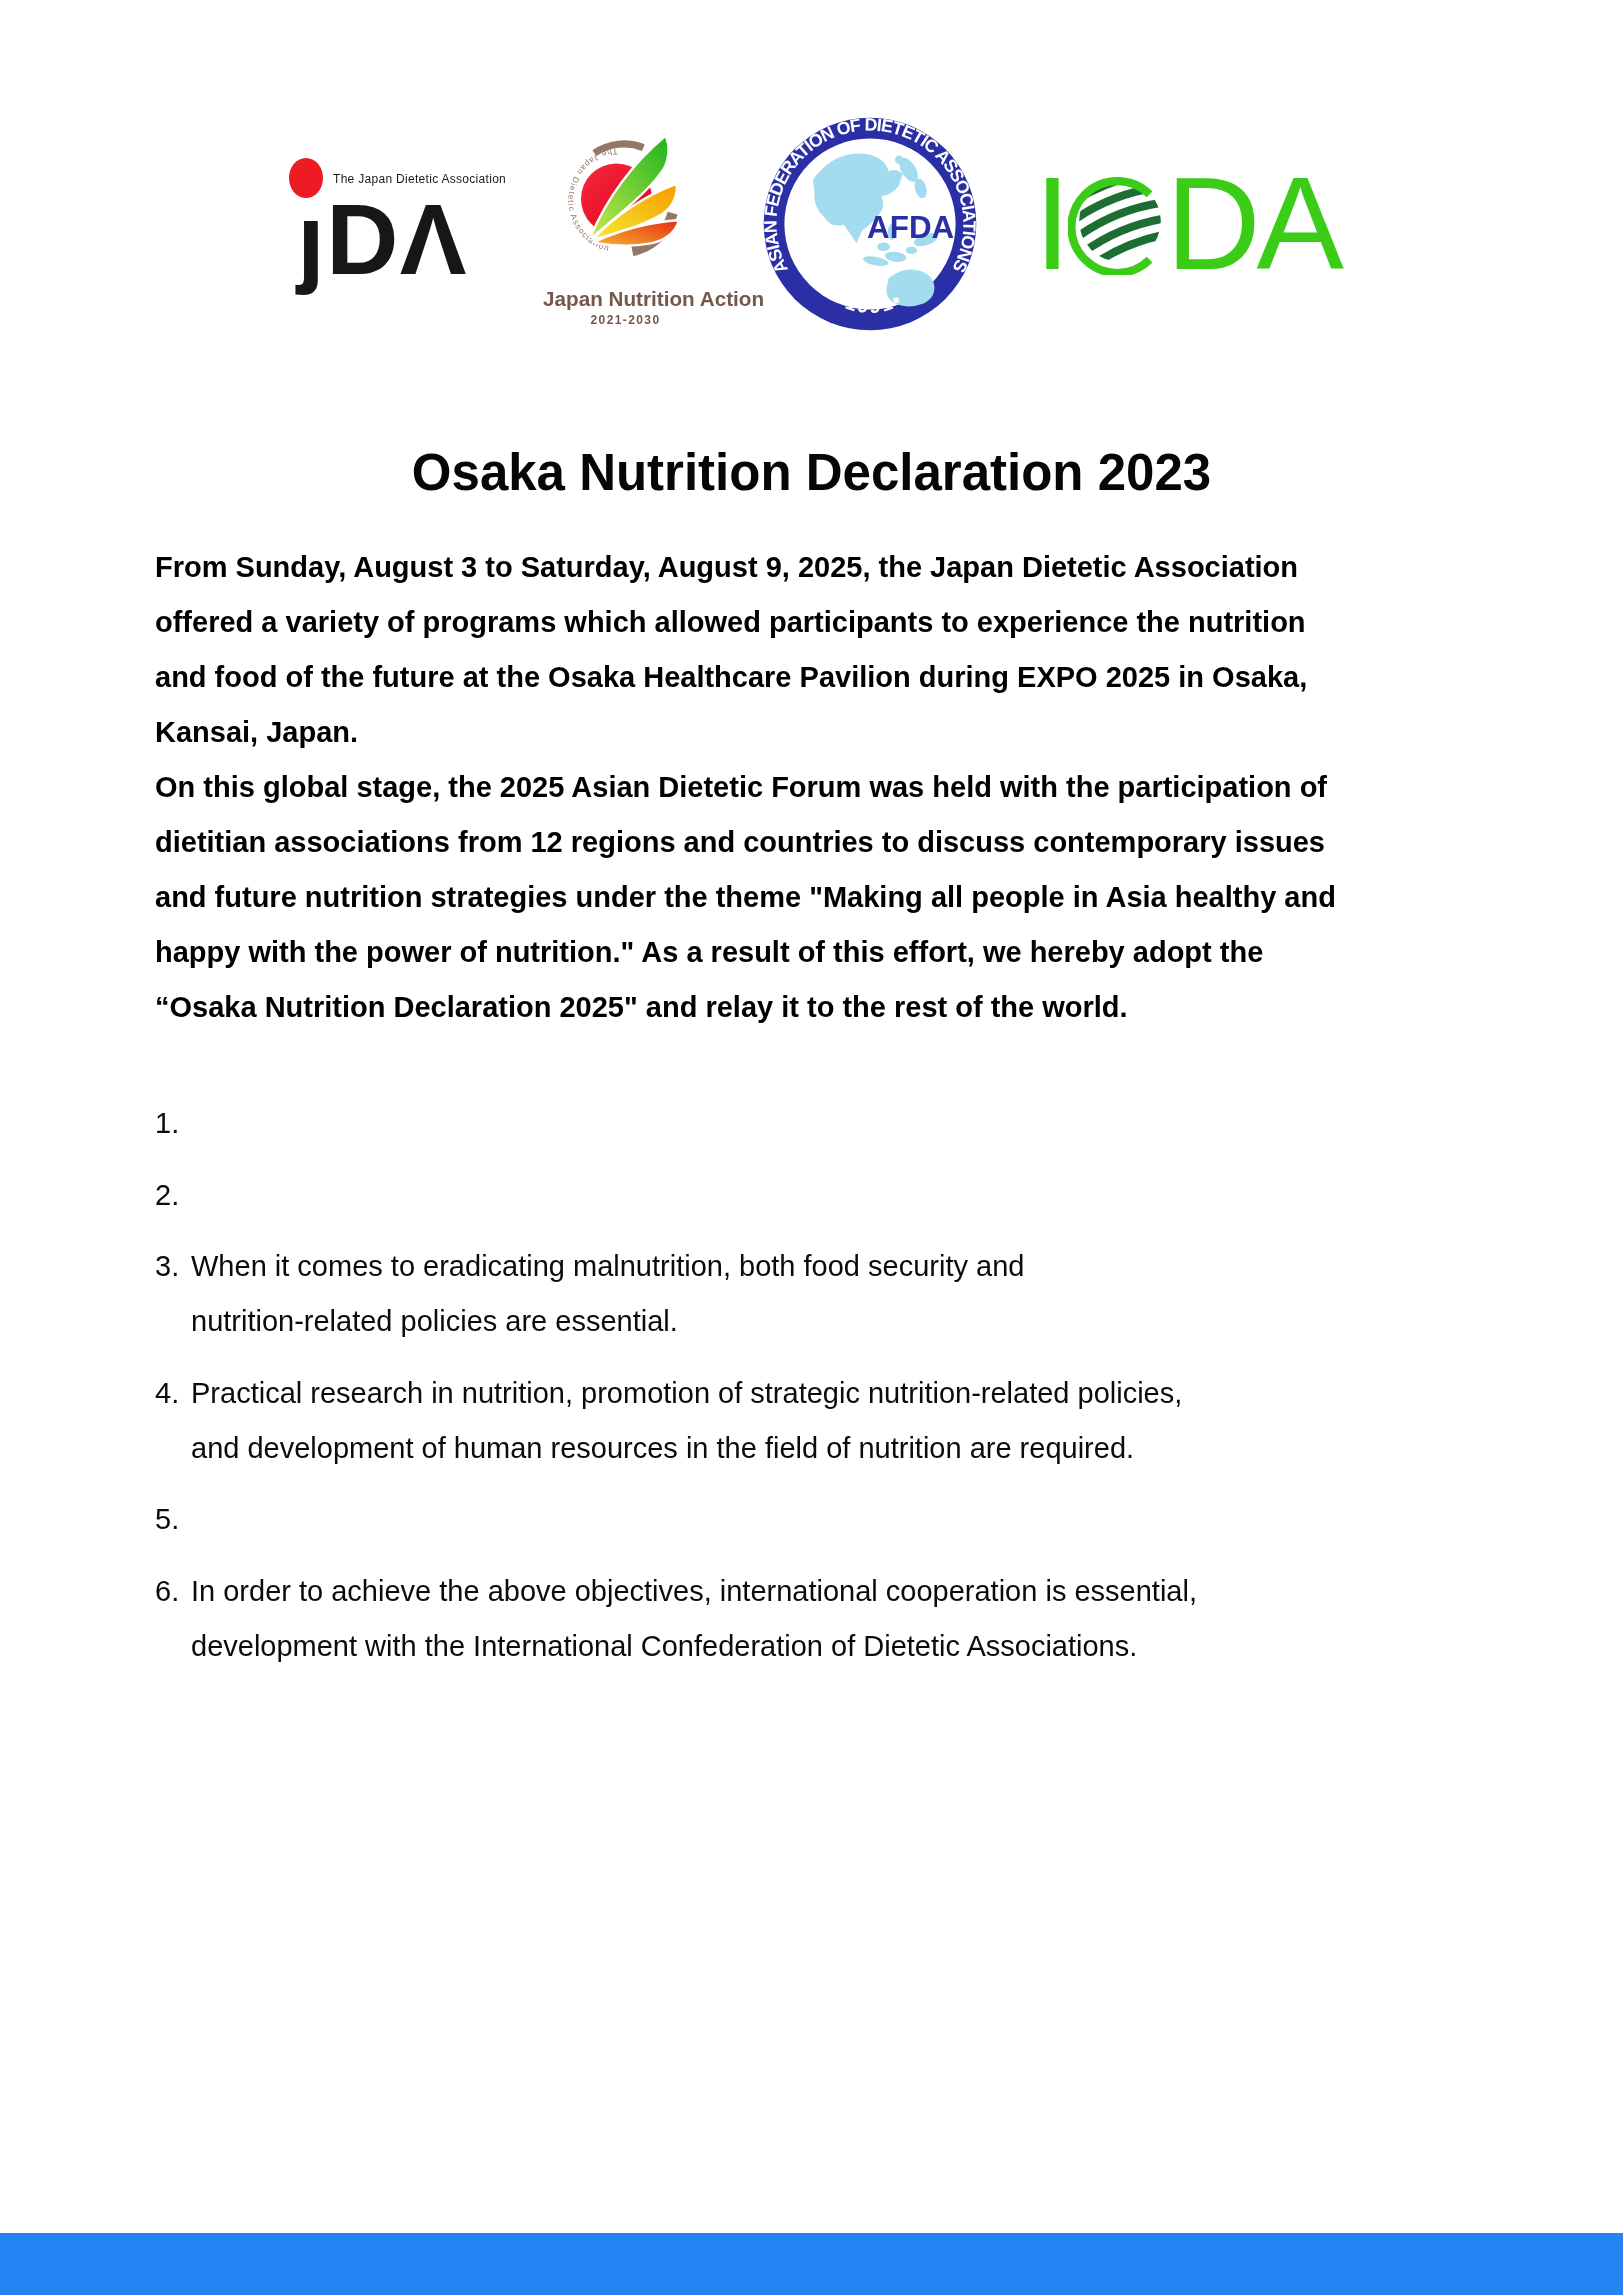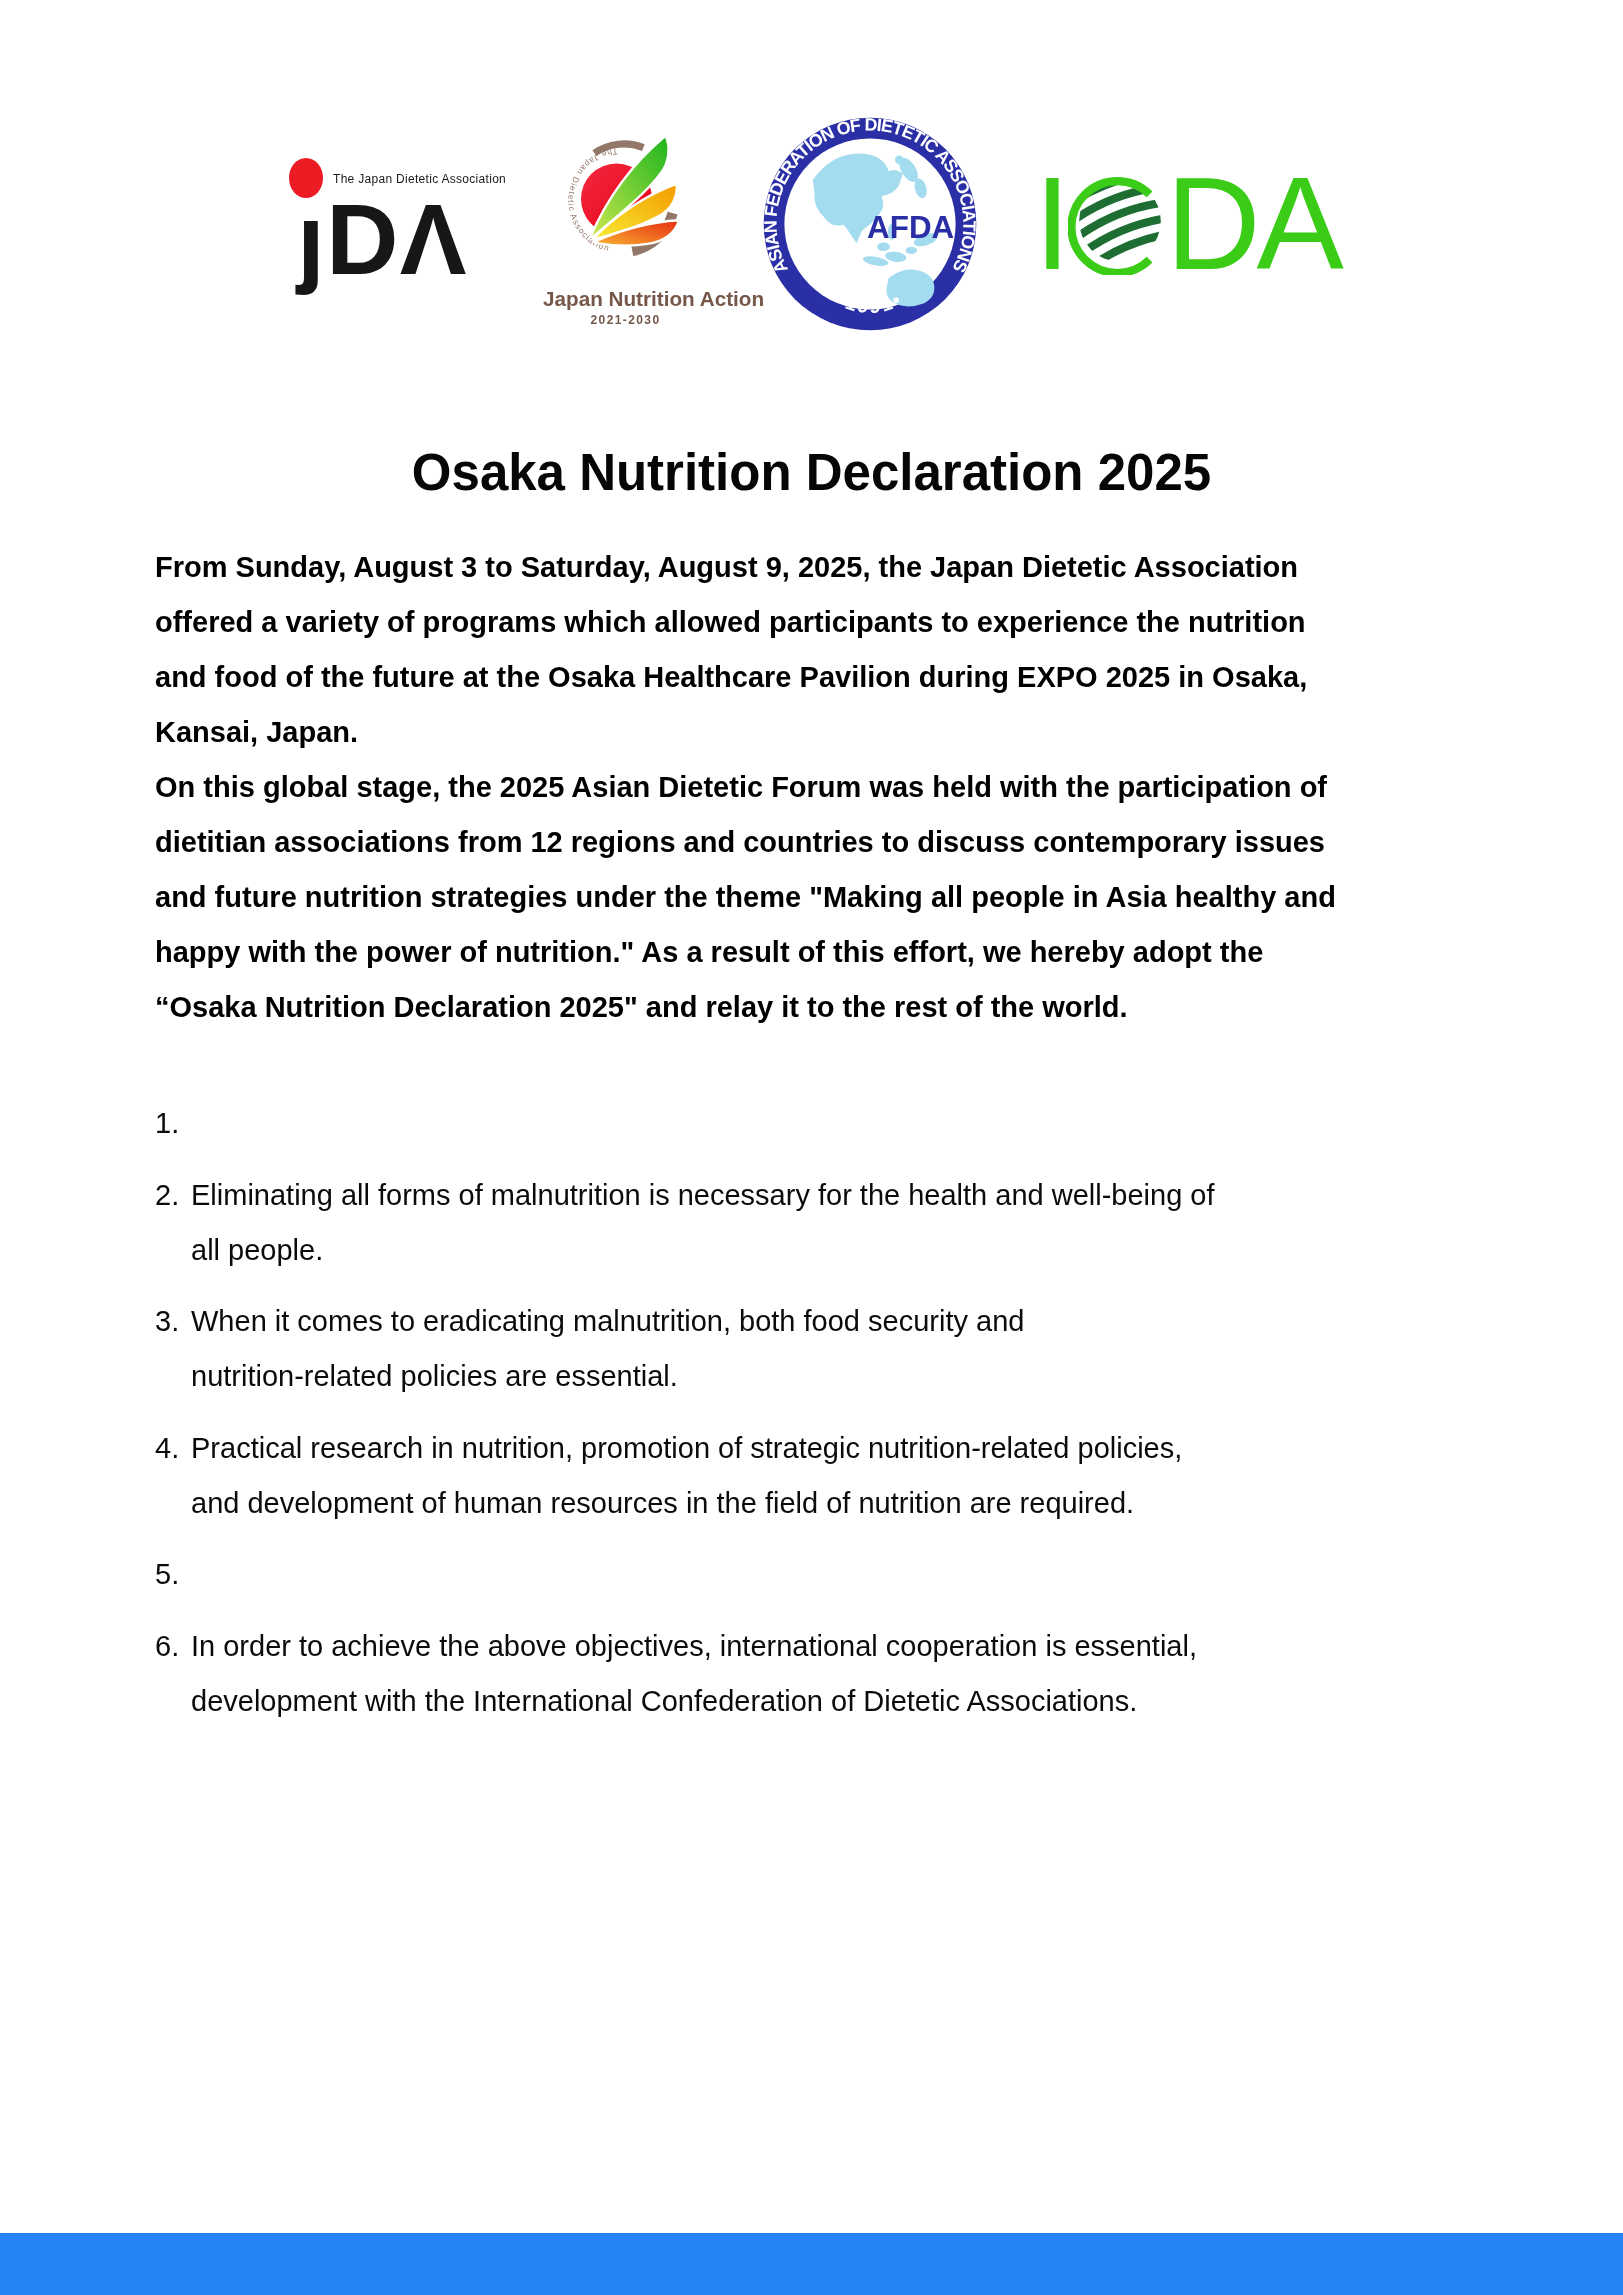--- a/index.html
+++ b/index.html
@@ -178,43 +178,41 @@
           <path d="M 6,62 Q 51,51 96,62"></path>
           <path d="M 6,78 Q 51,67 96,78"></path>
         </g>
         <path d="M 80,21 A 45,45 0 1 0 80,85" fill="none" stroke="#3acc17" stroke-width="8"></path>
       </svg>
       <span class="ltr">DA</span>
     </div>
   </div>
 </div>
 
-<h1 class="title">Osaka Nutrition Declaration 2025</h1>
+<h1 class="title">Osaka Nutrition Declaration 2023</h1>
 
 <div class="content">
   <div class="intro">
     <p>From Sunday, August 3 to Saturday, August 9, 2025, the Japan Dietetic Association
 offered a variety of programs which allowed participants to experience the nutrition
 and food of the future at the Osaka Healthcare Pavilion during EXPO 2025 in Osaka,
 Kansai, Japan.</p>
     <p>On this global stage, the 2025 Asian Dietetic Forum was held with the participation of
 dietitian associations from 12 regions and countries to discuss contemporary issues
 and future nutrition strategies under the theme "Making all people in Asia healthy and
 happy with the power of nutrition." As a result of this effort, we hereby adopt the
 “Osaka Nutrition Declaration 2025" and relay it to the rest of the world.</p>
   </div>
 
   <ol class="decl">
     <li>
       <span class="num">1.</span>
     </li>
     <li>
       <span class="num">2.</span>
-      <span class="li-text">Eliminating all forms of malnutrition is necessary for the health and well-being of
-all people.</span>
     </li>
     <li>
       <span class="num">3.</span>
       <span class="li-text">When it comes to eradicating malnutrition, both food security and
 nutrition-related policies are essential.</span>
     </li>
     <li>
       <span class="num">4.</span>
       <span class="li-text">Practical research in nutrition, promotion of strategic nutrition-related policies,
 and development of human resources in the field of nutrition are required.</span>

